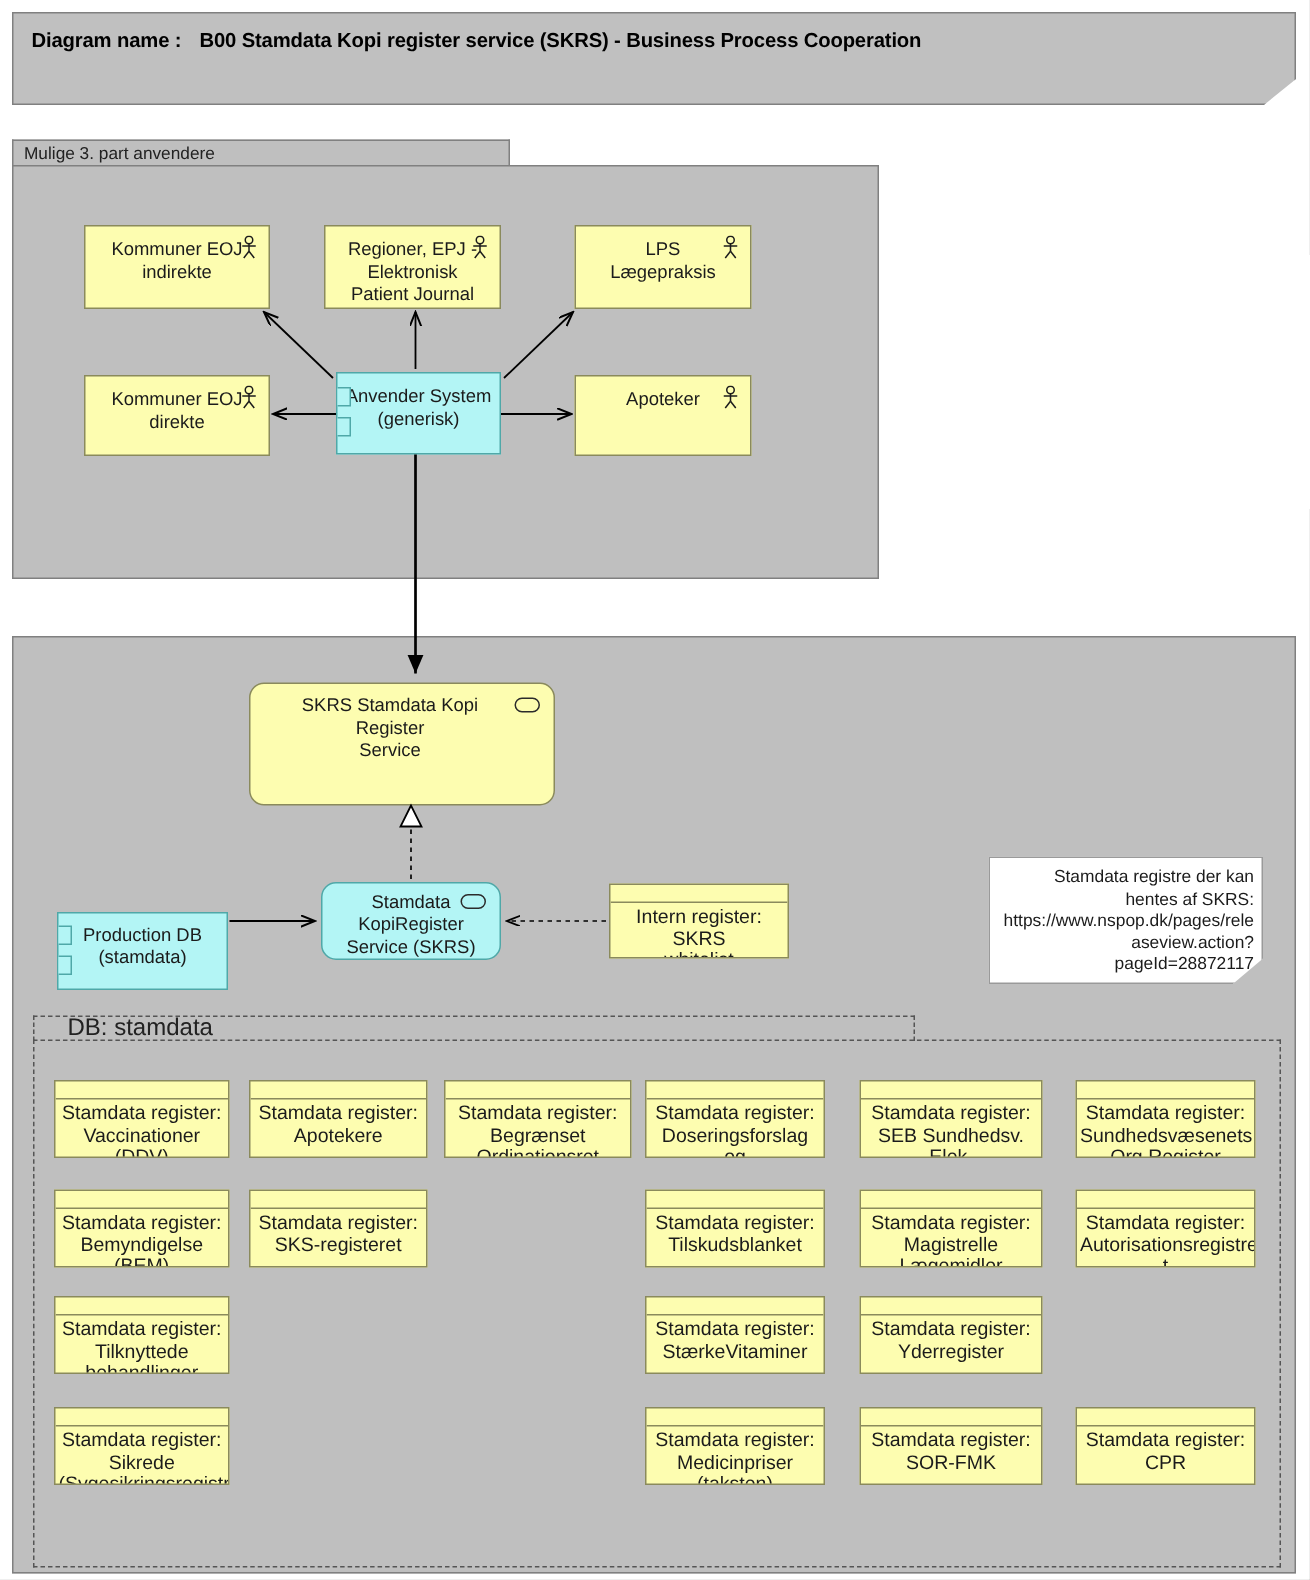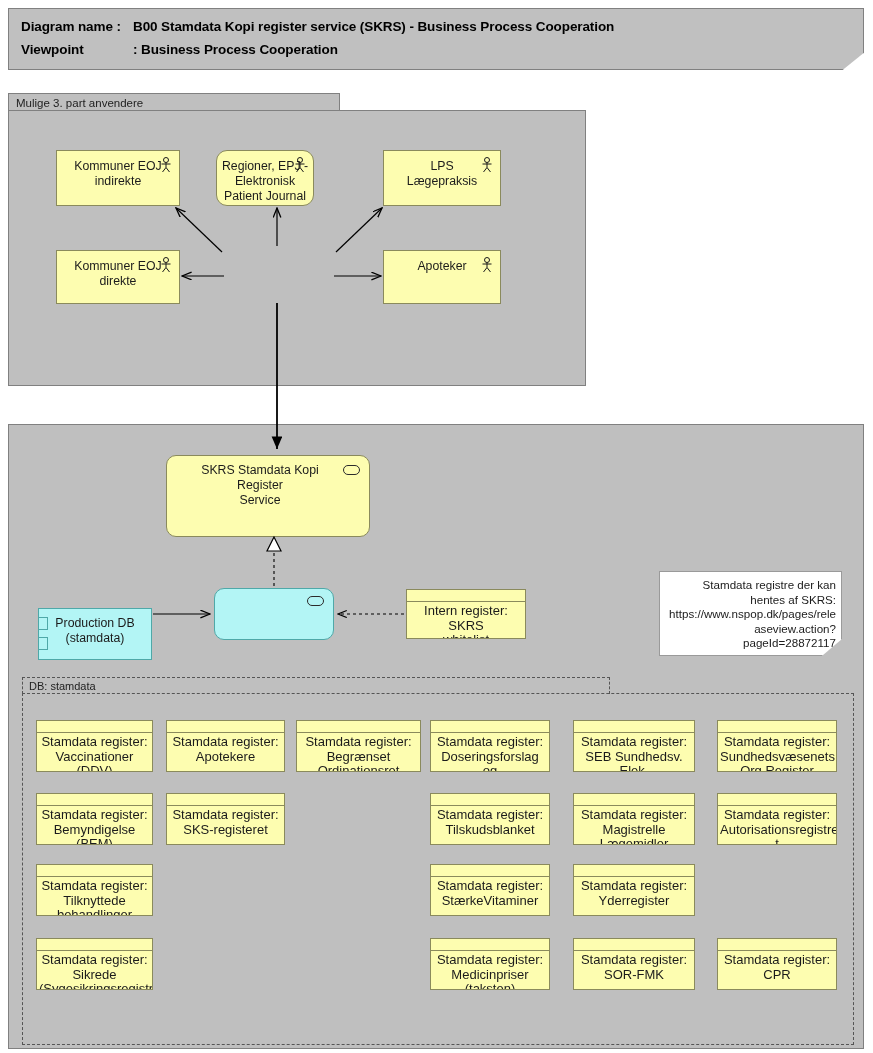--- a/index.html
+++ b/index.html
@@ -81,23 +81,23 @@
     box-sizing: border-box;
     background: transparent;
   }
   #group-db-tab {
     position: absolute;
     left: 22px; top: 677px;
     width: 588px; height: 17px;
     border: 1px dashed #555;
     border-bottom: none;
     box-sizing: border-box;
-    font-size: 11px;
+    font-size: 16px;
     color: #222;
-    padding-left: 6px;
+    padding-left: 22px;
     line-height: 16px;
   }
 
   
   .node {
     position: absolute;
     box-sizing: border-box;
     border: 1px solid #767657;
     font-size: 12.3px;
     color: #1b1b1b;
@@ -200,39 +200,38 @@
     pointer-events: none;
   }
 </style>
 </head>
 <body>
 
 <div id="canvas">
 
   <div id="title-banner">
     <div class="line l1"><span class="tlabel tkey1">Diagram name :</span><span>B00 Stamdata Kopi register service (SKRS) - Business Process Cooperation</span></div>
-    <div class="line l2"><span class="tlabel tkey2">Viewpoint</span><span>: Business Process Cooperation</span></div>
   </div>
 
   <div id="group-3part-tab" class="group-tab">Mulige 3. part anvendere</div>
   <div id="group-3part" class="group"></div>
 
   <div class="node yellow actor" style="left:56px; top:150px; width:124px; height:56px;">
     <div class="txt">Kommuner EOJ
 indirekte</div>
     <svg class="actor-icon" viewBox="0 0 12 16">
       <circle cx="6" cy="3" r="2.5" fill="none" stroke="#1b1b1b" stroke-width="1"></circle>
       <line x1="6" y1="5.5" x2="6" y2="10.5" stroke="#1b1b1b" stroke-width="1"></line>
       <line x1="1.5" y1="7" x2="10.5" y2="7" stroke="#1b1b1b" stroke-width="1"></line>
       <line x1="6" y1="10.5" x2="2.5" y2="15" stroke="#1b1b1b" stroke-width="1"></line>
       <line x1="6" y1="10.5" x2="9.5" y2="15" stroke="#1b1b1b" stroke-width="1"></line>
     </svg>
   </div>
 
-  <div class="node yellow actor" style="left:216px; top:150px; width:98px; height:56px;border-radius:11px;">
+  <div class="node yellow actor" style="left:216px; top:150px; width:118px; height:56px;">
     <div class="txt">Regioner, EPJ -
 Elektronisk
 Patient Journal</div>
     <svg class="actor-icon" viewBox="0 0 12 16">
       <circle cx="6" cy="3" r="2.5" fill="none" stroke="#1b1b1b" stroke-width="1"></circle>
       <line x1="6" y1="5.5" x2="6" y2="10.5" stroke="#1b1b1b" stroke-width="1"></line>
       <line x1="1.5" y1="7" x2="10.5" y2="7" stroke="#1b1b1b" stroke-width="1"></line>
       <line x1="6" y1="10.5" x2="2.5" y2="15" stroke="#1b1b1b" stroke-width="1"></line>
       <line x1="6" y1="10.5" x2="9.5" y2="15" stroke="#1b1b1b" stroke-width="1"></line>
     </svg>
@@ -266,37 +265,46 @@
     <div class="txt">Apoteker</div>
     <svg class="actor-icon" viewBox="0 0 12 16">
       <circle cx="6" cy="3" r="2.5" fill="none" stroke="#1b1b1b" stroke-width="1"></circle>
       <line x1="6" y1="5.5" x2="6" y2="10.5" stroke="#1b1b1b" stroke-width="1"></line>
       <line x1="1.5" y1="7" x2="10.5" y2="7" stroke="#1b1b1b" stroke-width="1"></line>
       <line x1="6" y1="10.5" x2="2.5" y2="15" stroke="#1b1b1b" stroke-width="1"></line>
       <line x1="6" y1="10.5" x2="9.5" y2="15" stroke="#1b1b1b" stroke-width="1"></line>
     </svg>
   </div>
 
+  <div class="node cyan" style="left:224px; top:248px; width:110px; height:55px;">
+    <div class="txt" style="top:8px;">Anvender System
+(generisk)</div>
+    <div class="comp-tab" style="top:9px;"></div>
+    <div class="comp-tab" style="top:29px;"></div>
+  </div>
 
   <div id="group-nsp" class="group"></div>
 
   <div class="node yellow rounded" style="left:166px; top:455px; width:204px; height:82px;padding-left:44px;">
     <div class="txt" style="top:7px; left:10px; right:26px;">SKRS Stamdata Kopi Register
 Service</div>
     <div class="svc-icon" style="right:9px; top:9px;"></div>
   </div>
 
   <div class="node cyan" style="left:38px; top:588px; width:114px; height:52px;margin-top:20px;">
     <div class="txt" style="top:7px;">Production DB
 (stamdata)</div>
     <div class="comp-tab" style="top:8px;"></div>
     <div class="comp-tab" style="top:28px;"></div>
   </div>
 
   <div class="node cyan rounded" style="left:214px; top:588px; width:120px; height:52px;">
+    <div class="txt" style="top:5px; left:6px; right:6px;">Stamdata
+KopiRegister
+Service (SKRS)</div>
     <div class="svc-icon" style="right:9px; top:7px;"></div>
   </div>
 
   <div class="reg" style="left:406px; top:589px; width:120px; height:50px;">
     <div class="strip"></div>
     <div class="txt">Intern register: SKRS
 whitelist</div>
   </div>
 
   <div id="note">

